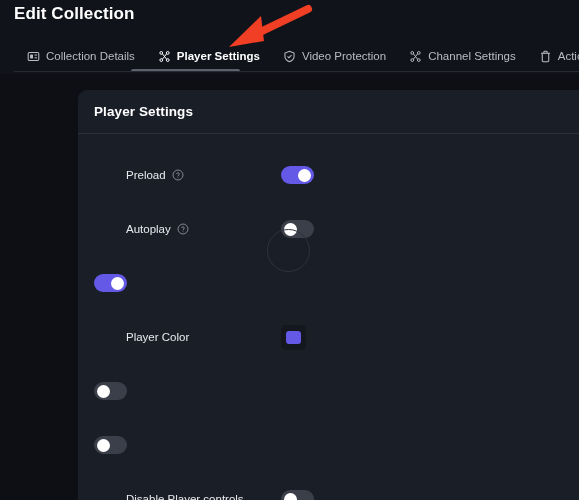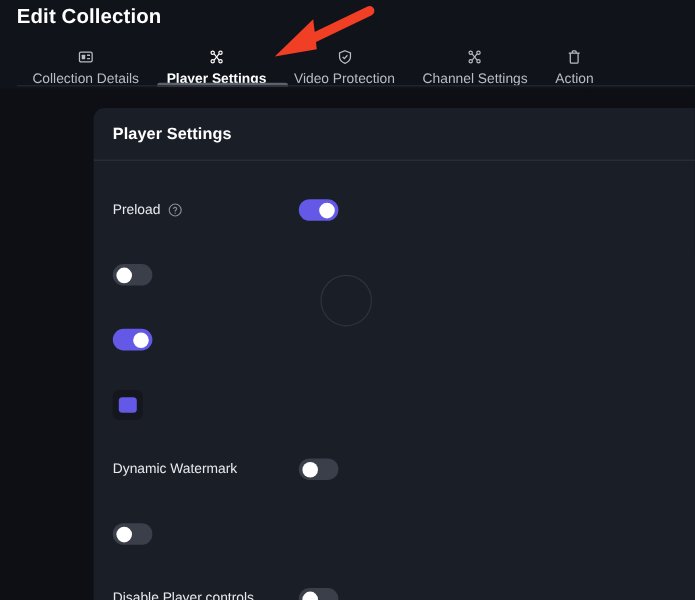--- a/index.html
+++ b/index.html
@@ -56,21 +56,20 @@
     display: flex;
     align-items: center;
     gap: 6px;
     height: 31px;
     margin-right: 23px;
     color: #b9bcc4;
     font-size: 11.5px;
     white-space: nowrap;
     cursor: pointer;
     position: relative;
-    flex-direction: column;
   }
 
   .tab.active {
     color: #ffffff;
     font-weight: bold;
   }
 
   .tab .tab-ico {
     display: inline-flex;
     align-items: center;
@@ -139,20 +138,21 @@
     height: 54px;
     padding-left: 16px;
   }
 
   .setting-label-wrap {
     display: flex;
     align-items: center;
     gap: 6px;
     width: 155px;
     flex: 0 0 155px;
+    margin-left: 32px;
   }
 
   .setting-label {
     font-size: 11.5px;
     color: #e8eaee;
     white-space: nowrap;
   }
 
   .help-icon {
     display: inline-flex;
@@ -334,47 +334,57 @@
           </span>
         </div>
         <div class="control-slot">
           <div class="toggle on">
             <div class="knob"></div>
           </div>
         </div>
       </div>
 
       <div class="setting-row">
+        <div class="setting-label-wrap">
+          <span class="setting-label">Autoplay</span>
+          <span class="help-icon">
+            <svg width="12" height="12" viewBox="0 0 14 14" fill="none" stroke="#9aa0ab" stroke-width="1.1">
+              <circle cx="7" cy="7" r="5.8"></circle>
+              <path d="M5.5 5.4 a1.55 1.55 0 0 1 3 0.5 c0 1 -1.5 1.2 -1.5 2.2" stroke-linecap="round"></path>
+              <circle cx="7" cy="10.1" r="0.55" fill="#9aa0ab" stroke="none"></circle>
+            </svg>
+          </span>
+        </div>
         <div class="control-slot">
           <div class="toggle">
             <div class="knob"></div>
           </div>
         </div>
       </div>
 
       <div class="setting-row">
         <div class="control-slot">
           <div class="toggle on">
             <div class="knob"></div>
           </div>
         </div>
       </div>
 
       <div class="setting-row">
+        <div class="setting-label-wrap">
+          <span class="setting-label">Player Color</span>
+        </div>
         <div class="control-slot">
           <div class="color-box">
             <div class="color-chip"></div>
           </div>
         </div>
       </div>
 
       <div class="setting-row">
-        <div class="setting-label-wrap">
-          <span class="setting-label">Dynamic Watermark</span>
-        </div>
         <div class="control-slot">
           <div class="toggle">
             <div class="knob"></div>
           </div>
         </div>
       </div>
 
       <div class="setting-row">
         <div class="control-slot">
           <div class="toggle">

